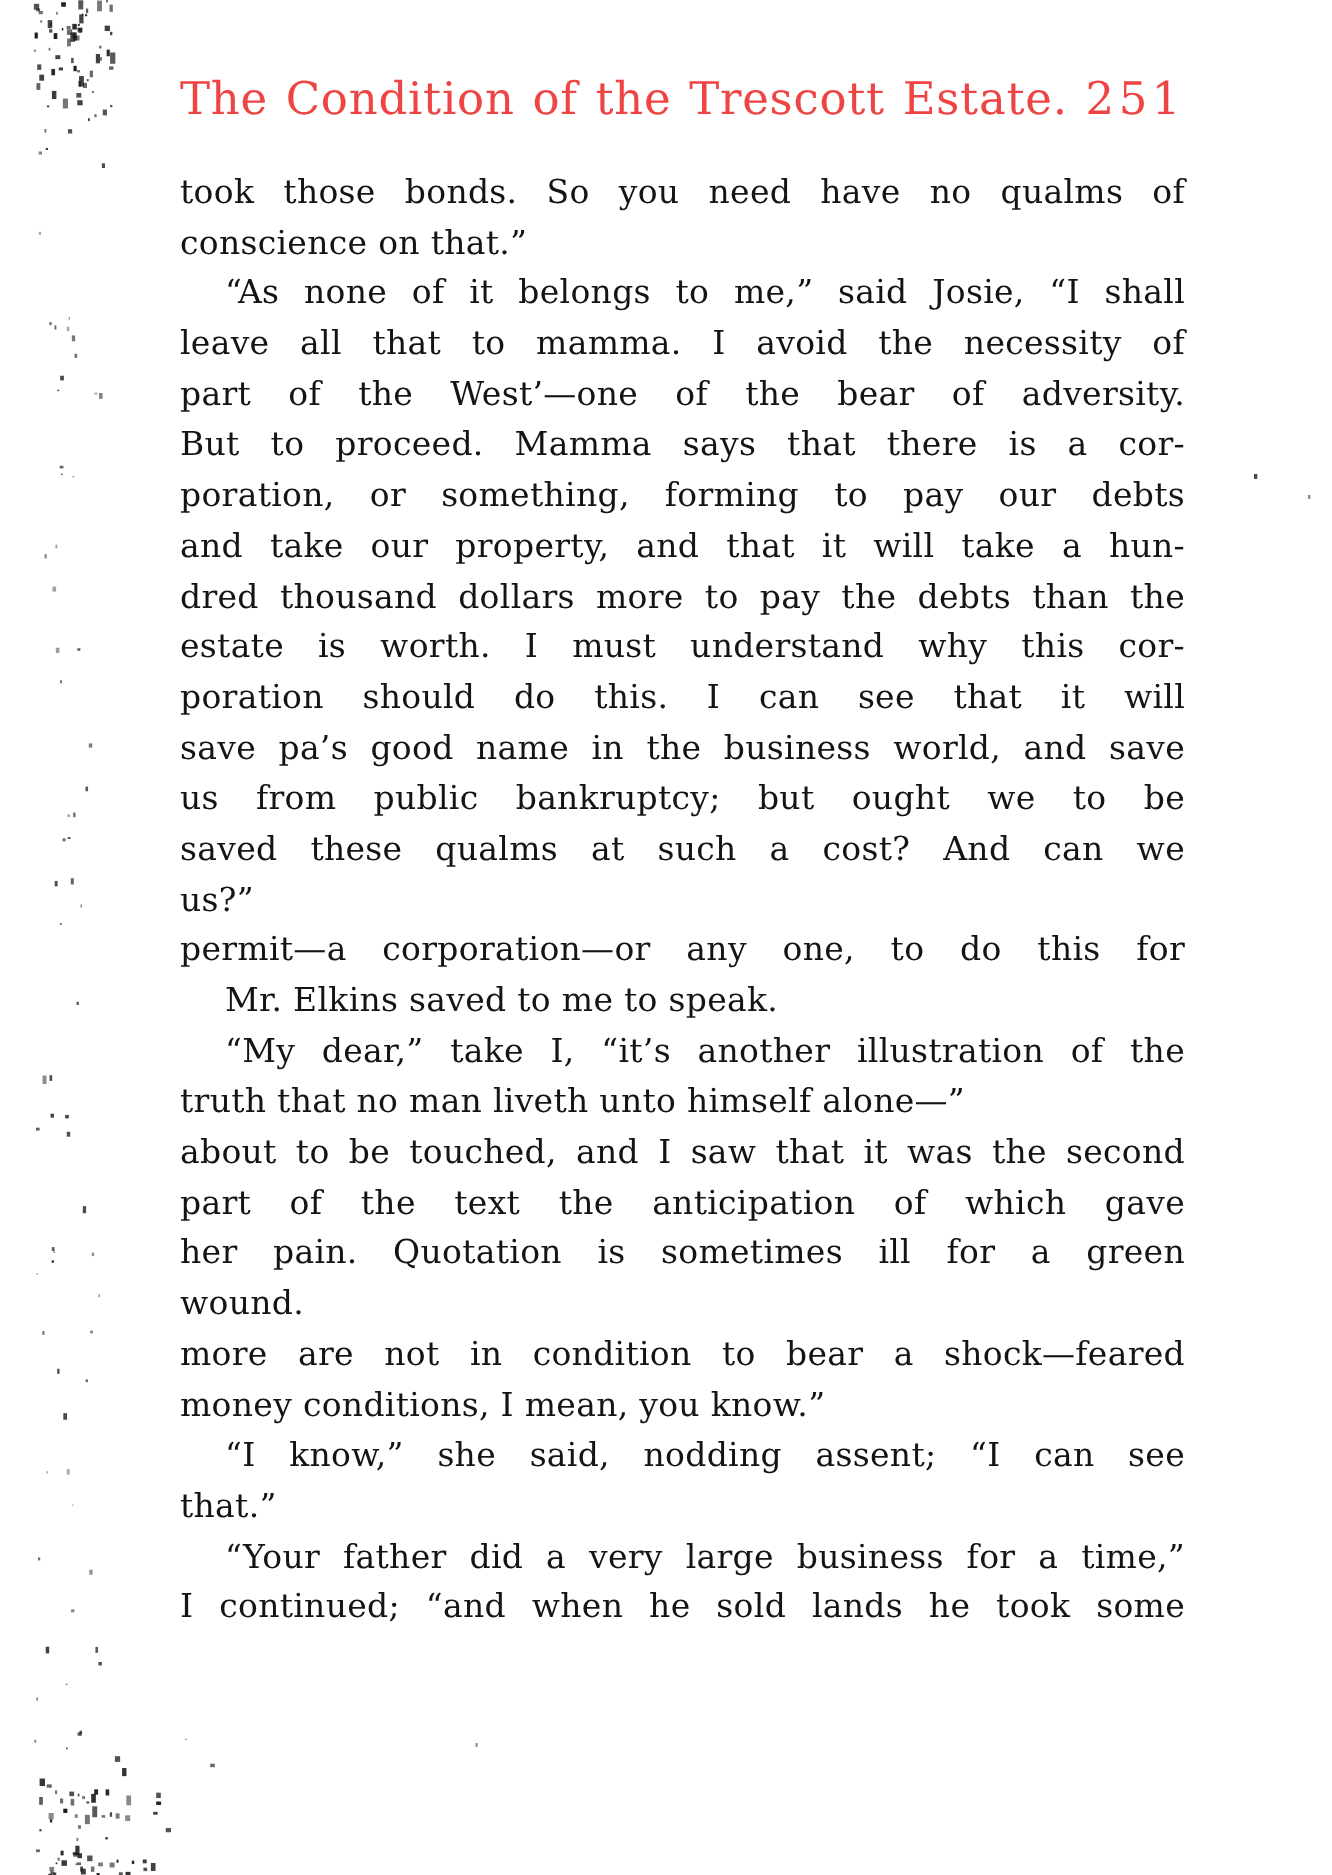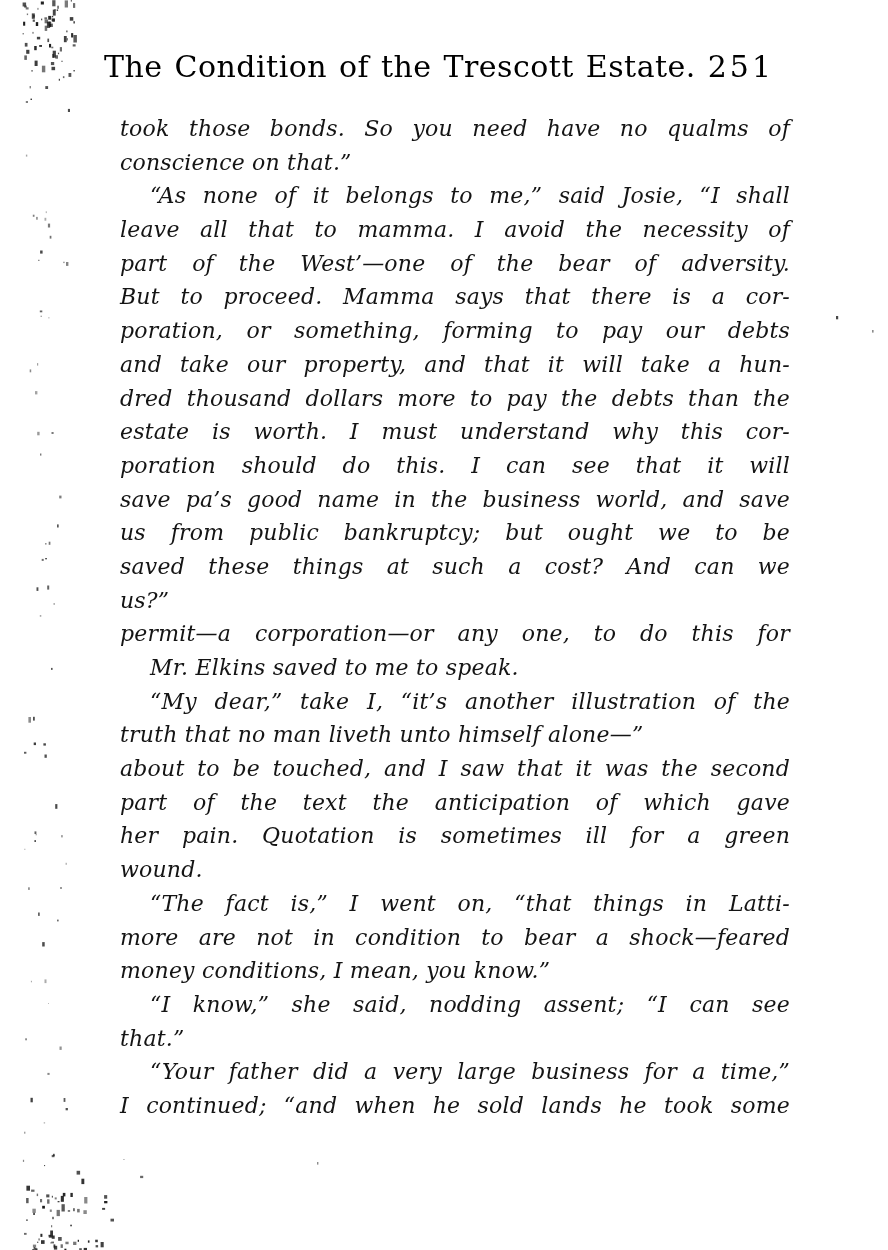--- a/index.html
+++ b/index.html
@@ -14,38 +14,37 @@
   .page {
     position: absolute; inset: 0;
   }
   .noise-svg {
     position: absolute; left: 0; top: 0;
     width: 888px; height: 1250px;
     pointer-events: none;
   }
   .running-header {
     position: absolute;
-    left: 104px; top: 48px; width: 670px;
+    left: 120px; top: 48px; width: 670px;
     font-size: 30px;
     line-height: 38px;
     letter-spacing: 0.5px;
     white-space: nowrap;
     text-align: justify;
     text-align-last: justify;
-    color: #000000;
+    color: #ef4444;
   }
   .running-header .pagenum {
     letter-spacing: 3px;
     font-variant-numeric: oldstyle-nums;
   }
   .page-text {
     position: absolute;
     left: 120px; top: 112px; width: 670px;
     font-size: 22px;
-    font-style: italic;
   }
   .line {
     height: 33.7px;
     line-height: 33.7px;
     white-space: nowrap;
     text-align: justify;
     text-align-last: justify;
     text-justify: inter-word;
     letter-spacing: 0.2px;
   }
@@ -272,31 +271,30 @@
       <div class="line">leave all that to mamma.  I avoid the necessity of</div>
       <div class="line">part of the West’—one of the bear of adversity.</div>
       <div class="line">But to proceed.  Mamma says that there is a cor-</div>
       <div class="line">poration, or something, forming to pay our debts</div>
       <div class="line">and take our property, and that it will take a hun-</div>
       <div class="line">dred thousand dollars more to pay the debts than the</div>
       <div class="line">estate is worth.  I must understand why this cor-</div>
       <div class="line">poration should do this.  I can see that it will</div>
       <div class="line">save pa’s good name in the business world, and save</div>
       <div class="line">us from public bankruptcy; but ought we to be</div>
-      <div class="line">saved these things at such a cost?  And can we</div>
+      <div class="line">saved these qualms at such a cost?  And can we</div>
       <div class="line end">us?”</div>
       <div class="line">permit—a corporation—or any one, to do this for</div>
       <div class="line indent end">Mr. Elkins saved to me to speak.</div>
       <div class="line indent">“My dear,” take I, “it’s another illustration of the</div>
       <div class="line end">truth that no man liveth unto himself alone—”</div>
       <div class="line">about to be touched, and I saw that it was the second</div>
       <div class="line">part of the text the anticipation of which gave</div>
       <div class="line">her pain.  Quotation is sometimes ill for a green</div>
       <div class="line end">wound.</div>
-      <div class="line indent">“The fact is,” I went on, “that things in Latti-</div>
       <div class="line">more are not in condition to bear a shock—feared</div>
       <div class="line end">money conditions, I mean, you know.”</div>
       <div class="line indent">“I know,” she said, nodding assent; “I can see</div>
       <div class="line end">that.”</div>
       <div class="line indent">“Your father did a very large business for a time,”</div>
       <div class="line">I continued; “and when he sold lands he took some</div>
     </div>
 
 </div>
 

